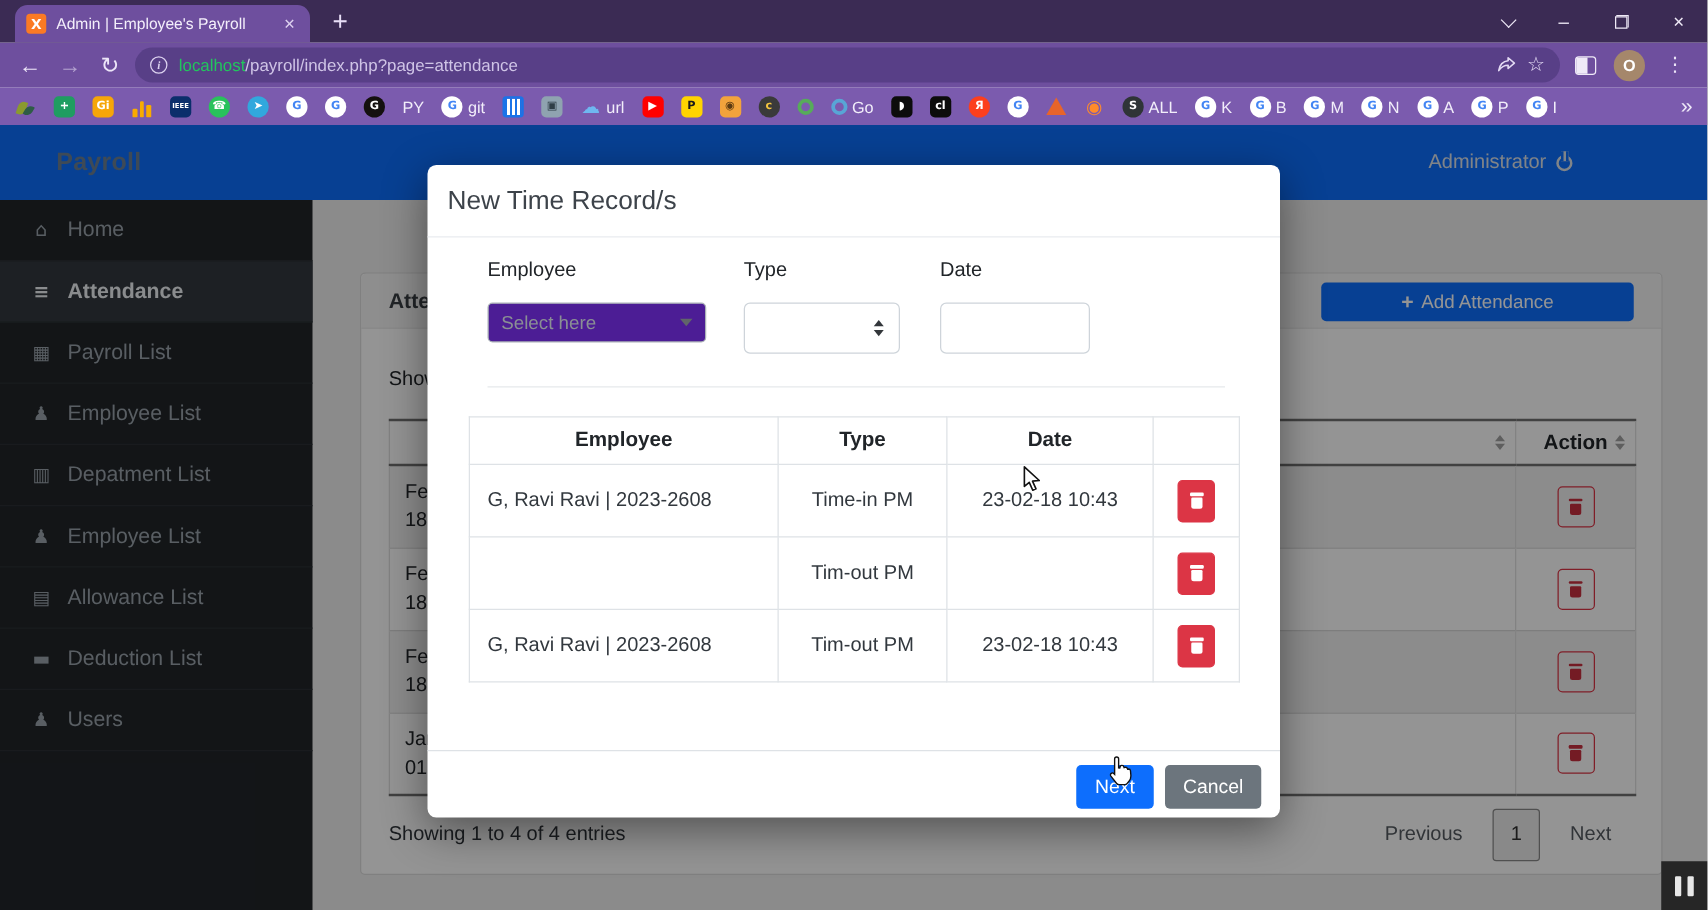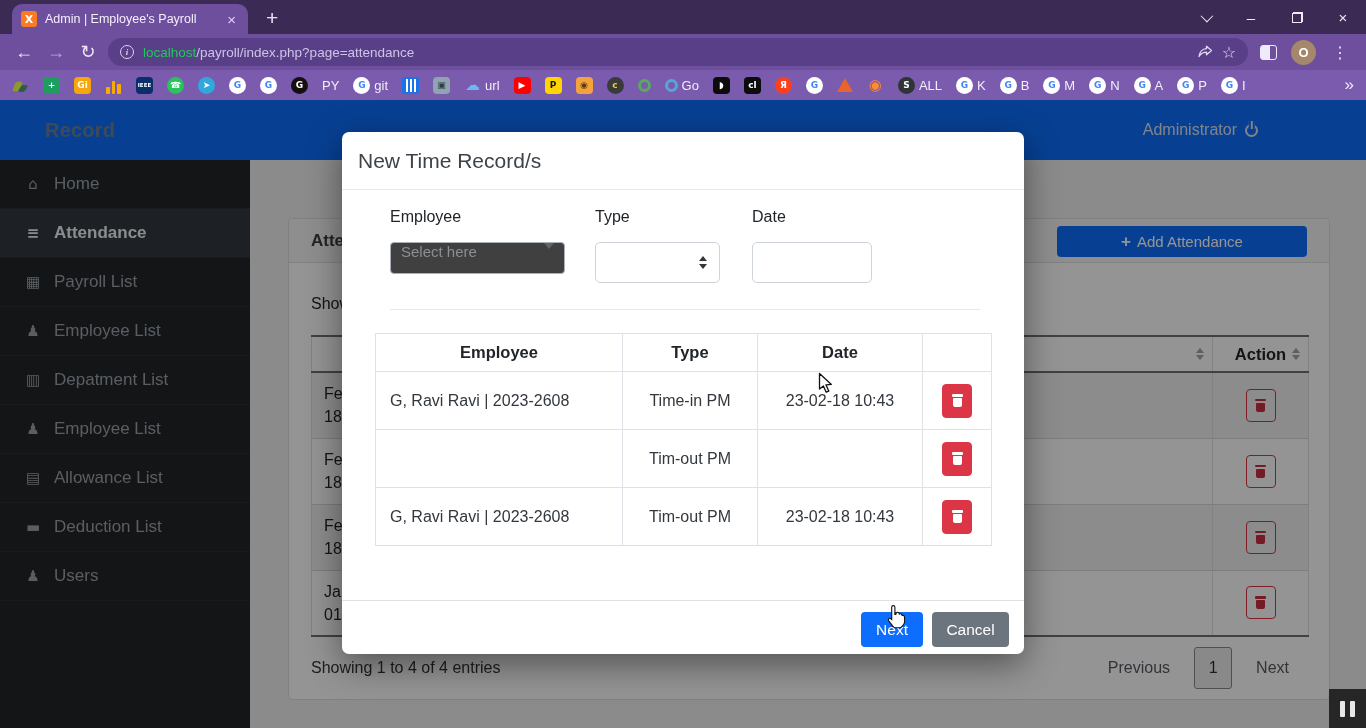--- a/index.html
+++ b/index.html
@@ -129,21 +129,21 @@
   .overlay { position:absolute; inset:0; background:rgba(0,0,0,.42); z-index:5; }
 
   
   .modal { position:absolute; top:32px; left:342px; width:682px; height:522px; background:#fff; border-radius:7px;
            box-shadow:0 10px 35px rgba(0,0,0,.45); z-index:10; }
   .modal-head { height:58px; border-bottom:1px solid #e9ecef; display:flex; align-items:center; padding:0 16px; }
   .modal-title { font-size:21px; color:#3d434a; }
   .m-label { position:absolute; font-size:16px; color:#212529; }
   .lbl-emp { left:48px; top:76px; } .lbl-type { left:253px; top:76px; } .lbl-date { left:410px; top:76px; }
   .sel2 { position:absolute; left:48px; top:110px; width:175px; height:32px; border:1px solid #aab0b7; border-radius:4px;
-          background:#404040; display:flex; padding:0 10px; }
+          background:#4c1d95; display:flex; align-items:center; padding:0 10px; }
   .sel2 .ph { color:#8a8f94; font-size:15px; flex:1; }
   .sel2 .caret { width:0; height:0; border-left:5px solid transparent; border-right:5px solid transparent; border-top:6px solid #60656a; }
   .native-sel { position:absolute; top:110px; width:125px; height:41px; border:1px solid #ced4da; border-radius:5px;
                 background:#fff; display:flex; align-items:center; justify-content:flex-end; padding:0 12px; }
   .sel-type { left:253px; }
   .updn { display:flex; flex-direction:column; gap:3px; }
   .updn i { display:block; width:0; height:0; border-left:4px solid transparent; border-right:4px solid transparent; }
   .updn i.up { border-bottom:5px solid #33373b; }
   .updn i.dn { border-top:5px solid #33373b; }
   .date-input { position:absolute; left:410px; top:110px; width:120px; height:41px; border:1px solid #ced4da; border-radius:5px;
@@ -338,21 +338,21 @@
           <span class="bm-label">I</span>
         </span>
       </span>
     <span class="bm-overflow">»</span>
   </div>
 </div>
 
 <div class="page">
 
   <div class="app-header">
-    <span class="brand">Record</span>
+    <span class="brand">Payroll</span>
     <span class="user-box">
       <span>Administrator</span>
       <i class="power-ic"></i>
     </span>
   </div>
 
   <div class="sidebar">
       <div class="side-item">
         <span class="s-ic">⌂</span>
         <span>Home</span>

